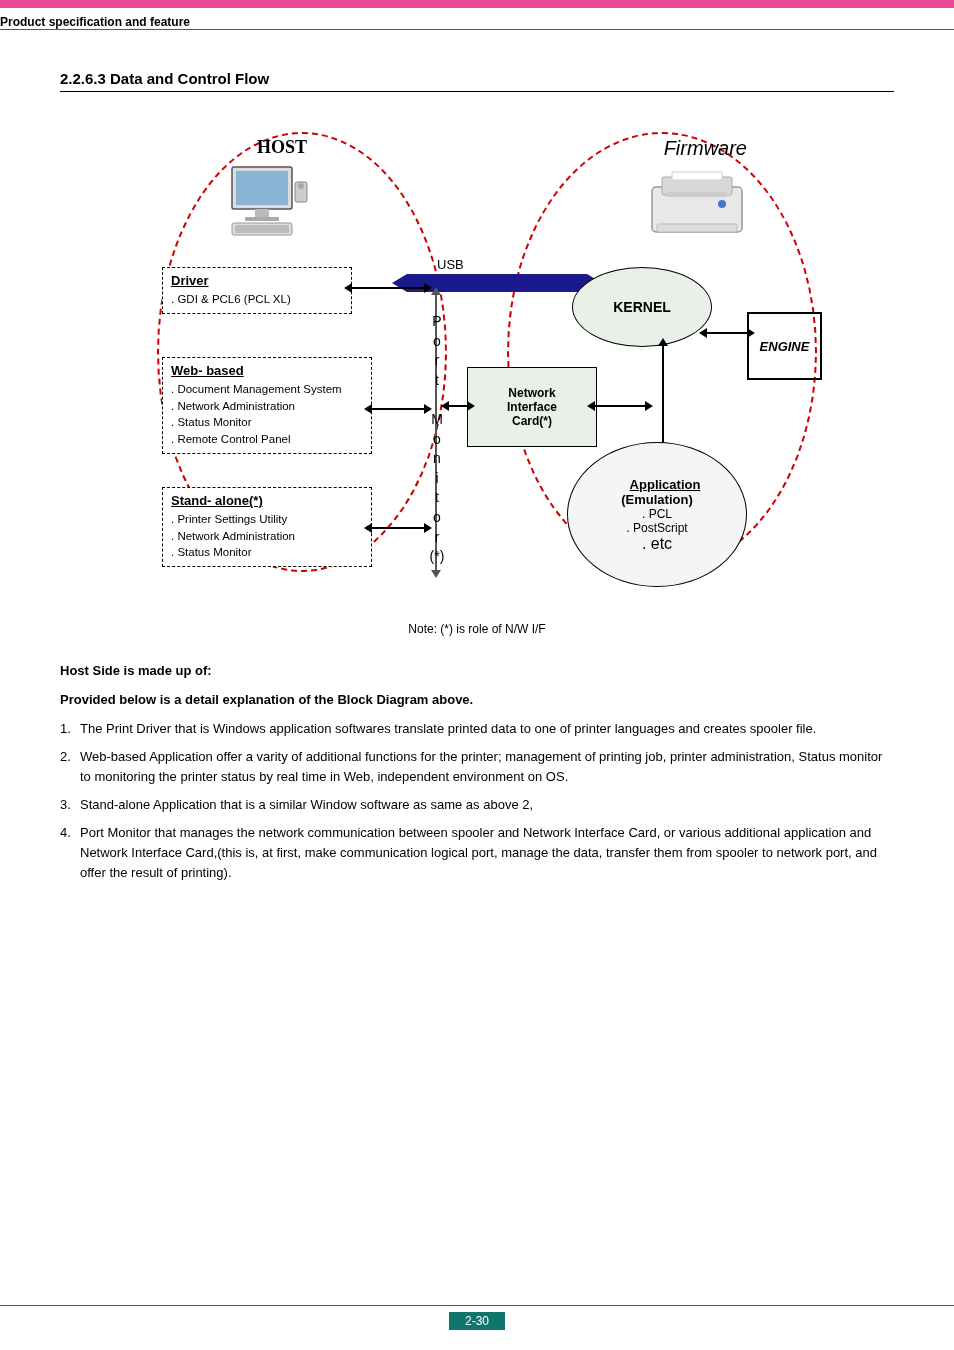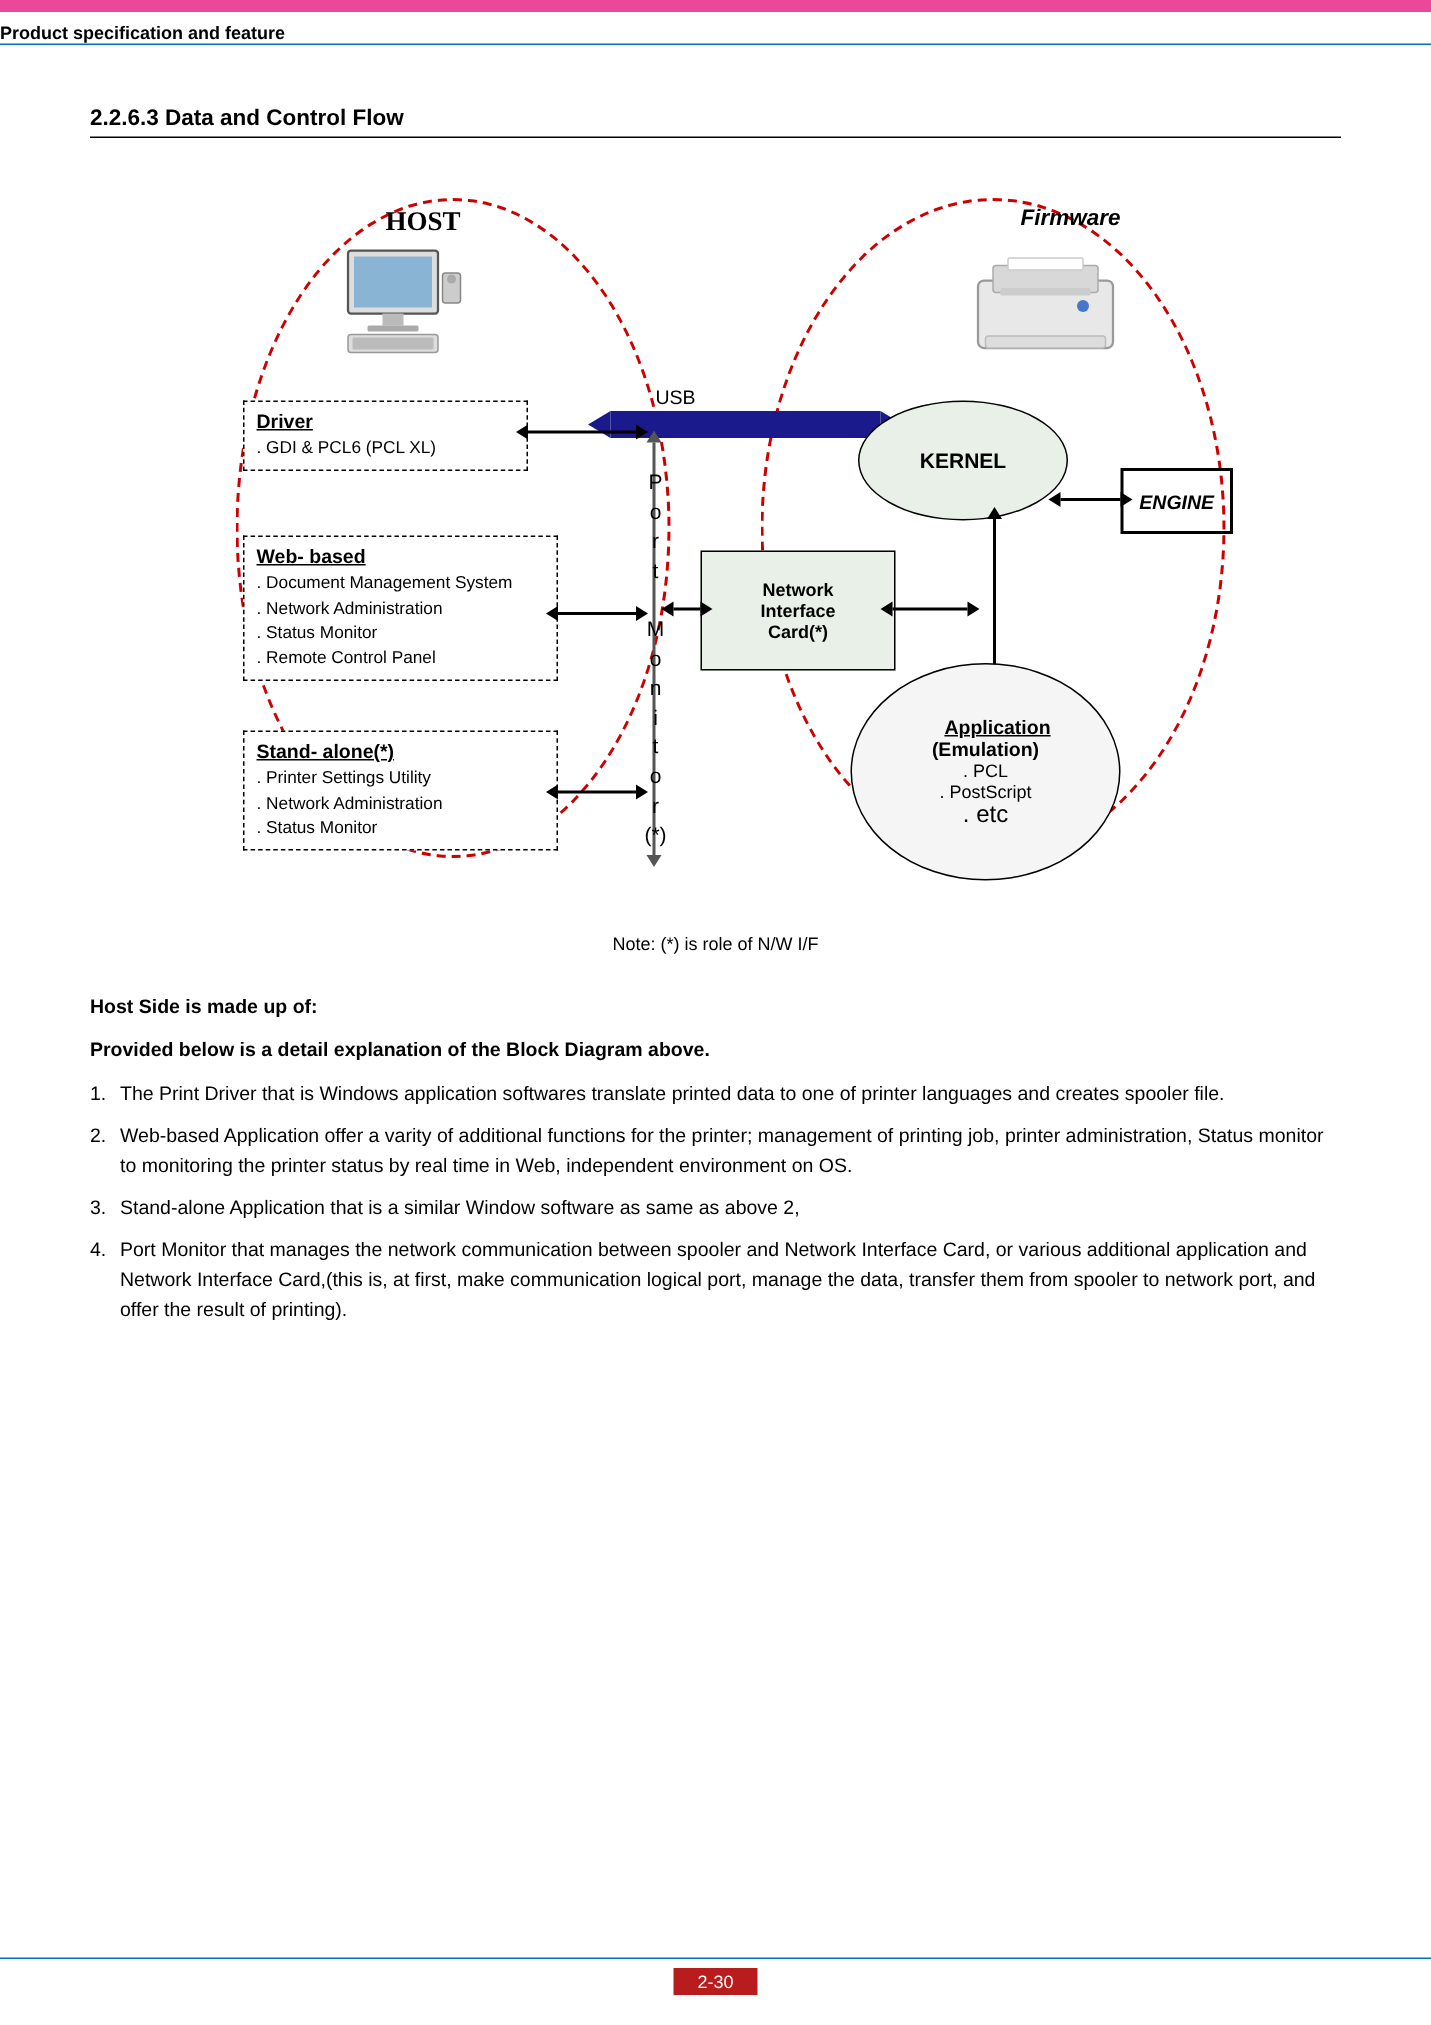--- a/index.html
+++ b/index.html
@@ -29,21 +29,21 @@
     
     .footer {
       position: absolute;
       bottom: 20px;
       width: 100%;
       text-align: center;
       border-top: 1px solid #0070c0;
       padding-top: 6px;
     }
     .footer-page {
-      background: #b91c1c;
+      background: #0f766e;
       color: #fff;
       padding: 2px 16px;
       font-size: 12px;
       display: inline-block;
     }
 
     .content {
       padding: 20px 60px 60px 60px;
     }
 
@@ -91,22 +91,22 @@
       left: 130px;
       top: 25px;
       font-size: 18px;
       font-weight: bold;
       font-family: 'Times New Roman', serif;
     }
     .label-firmware {
       position: absolute;
       right: 80px;
       top: 25px;
-      font-size: 15px;
-      font-weight: bold;
+      font-size: 20px;
+      font-weight: normal;
       font-style: italic;
     }
 
     
     .printer-img {
       position: absolute;
       right: 75px;
       top: 50px;
       width: 110px;
       height: 80px;
@@ -261,21 +261,21 @@
       font-size: 14px;
       font-weight: bold;
     }
 
     
     .box-engine {
       position: absolute;
       right: 5px;
       top: 200px;
       width: 75px;
-      height: 44px;
+      height: 68px;
       border: 2px solid #000;
       display: flex;
       align-items: center;
       justify-content: center;
       font-size: 13px;
       font-weight: bold;
       font-style: italic;
     }
 
     

